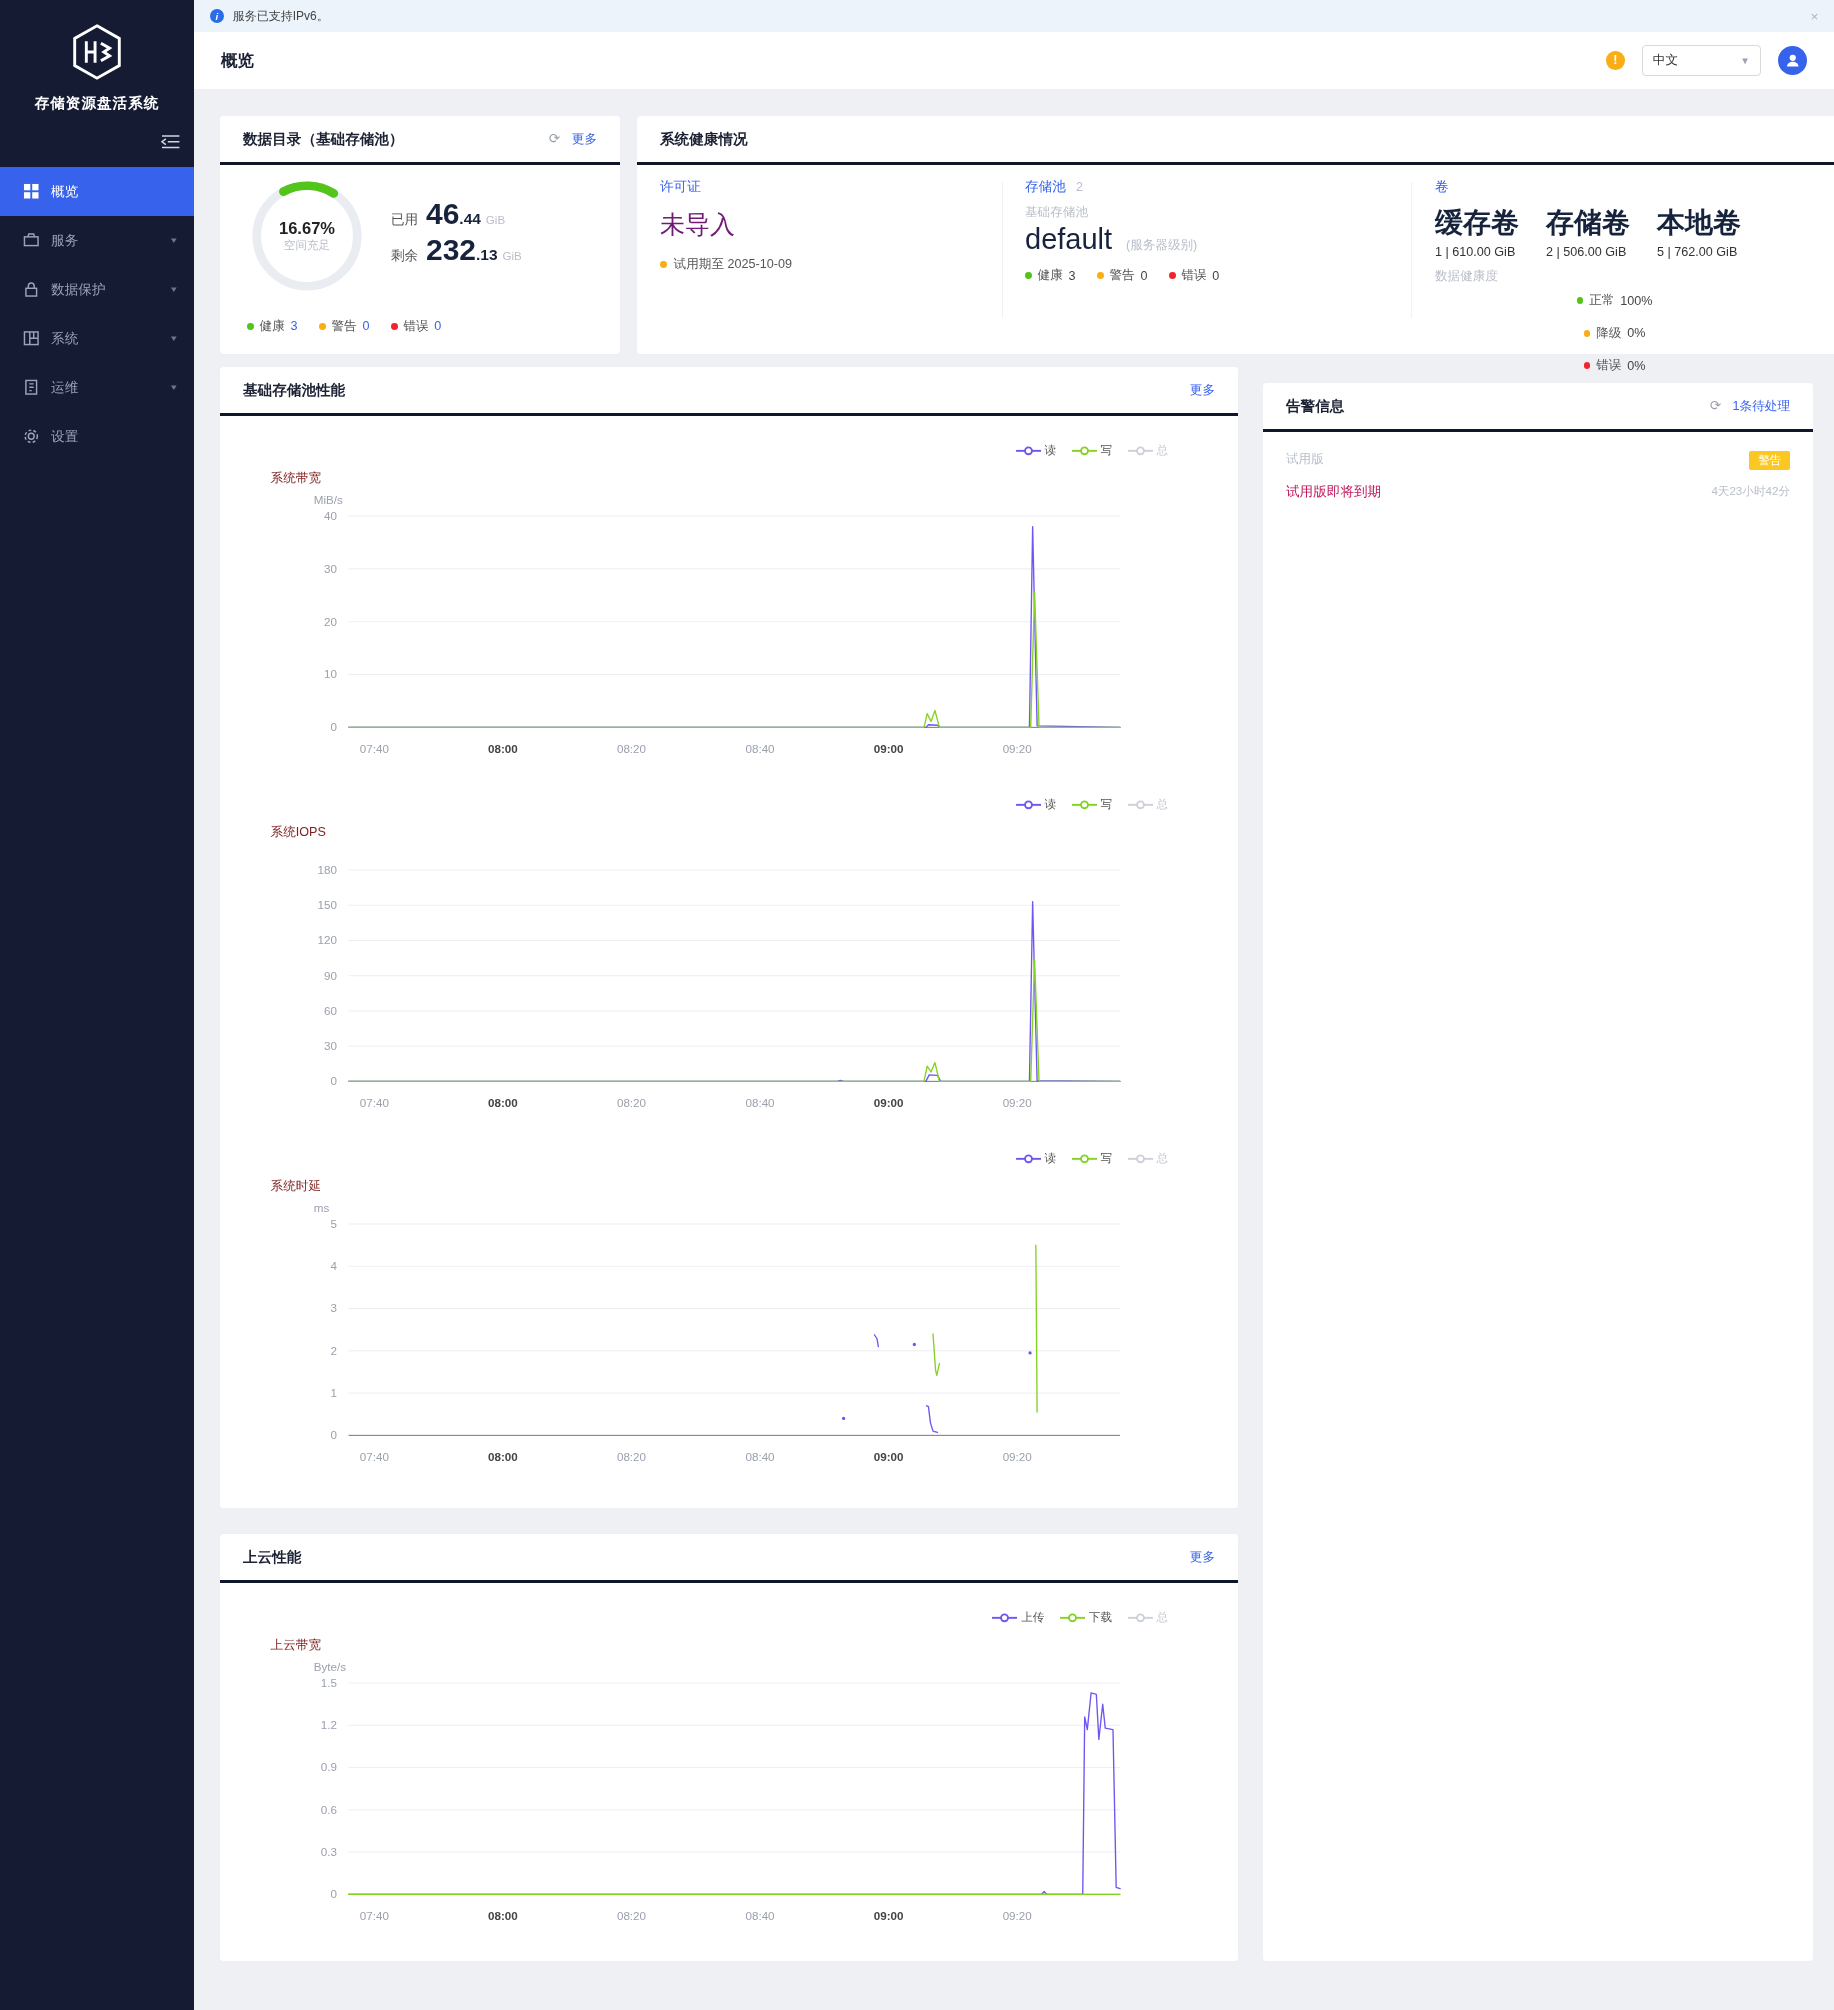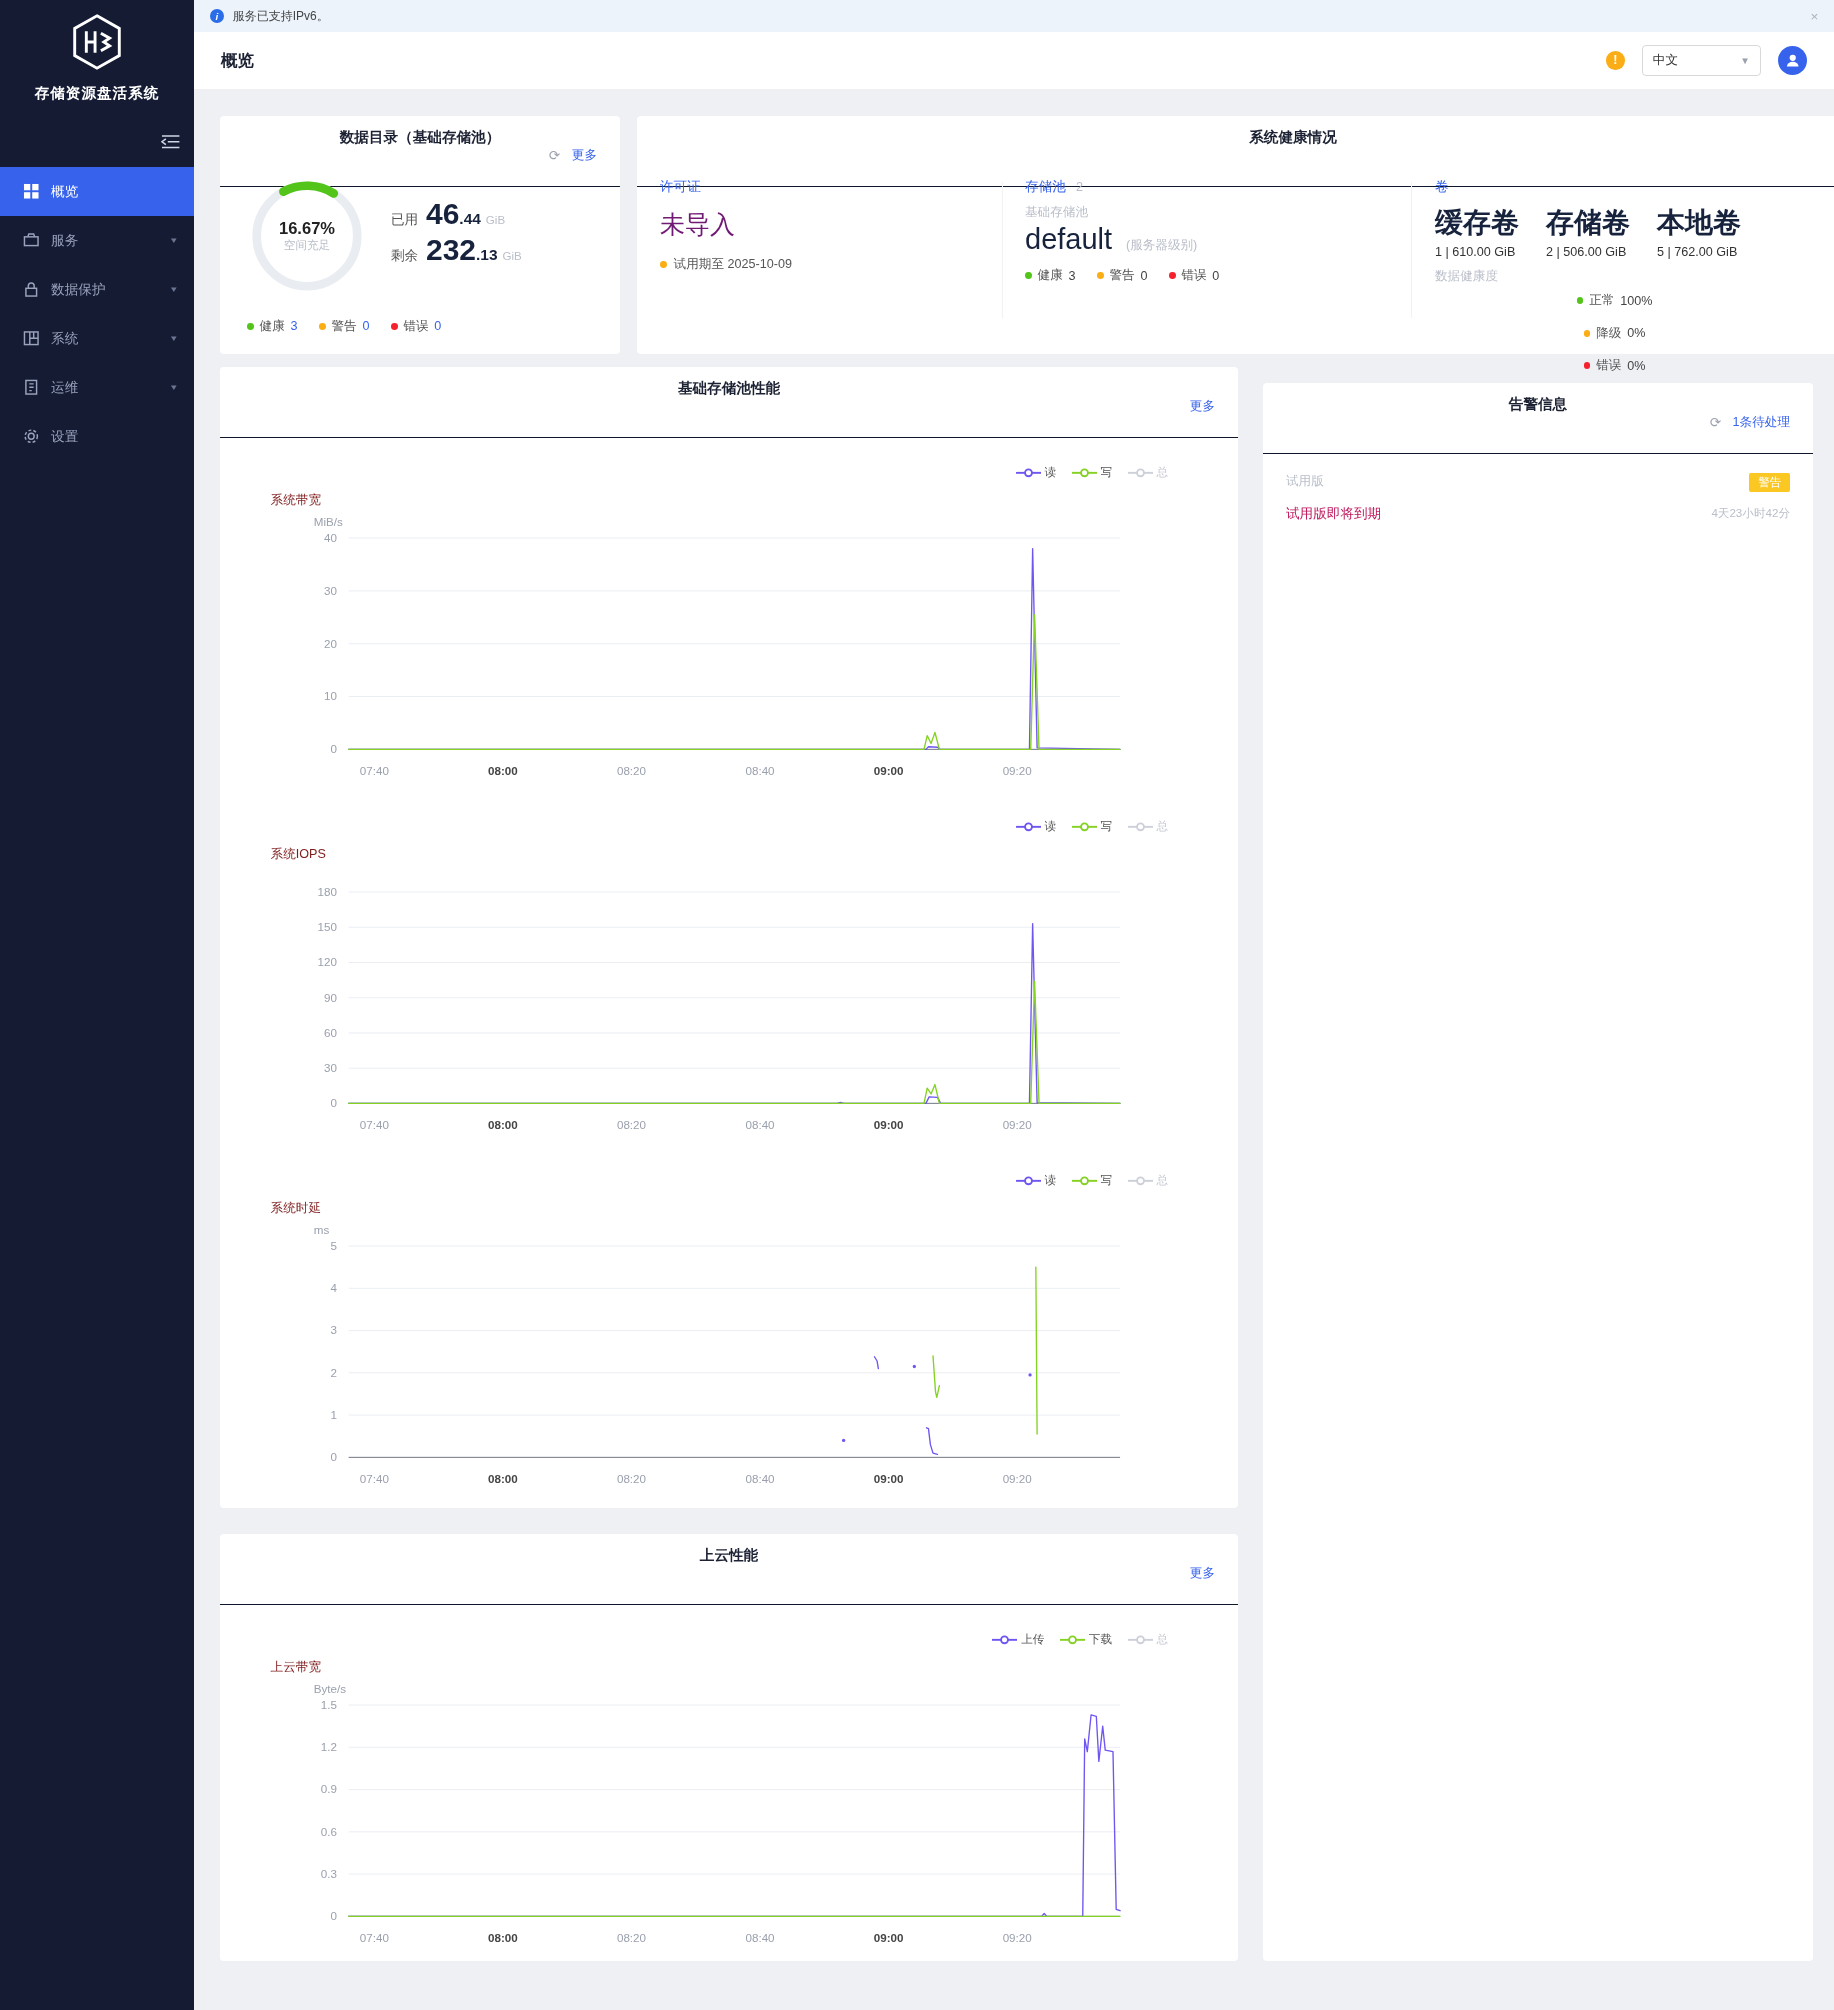--- a/index.html
+++ b/index.html
@@ -1,20 +1,20 @@
 <!DOCTYPE html>
 <html><head>
 <meta charset="utf-8">
 <style>
   html,body{margin:0;padding:0;background:#eef0f4;}
   #app{width:1834px;height:2011px;position:relative;background:#eef0f4;
        font-family:"Liberation Sans","DejaVu Sans",sans-serif;overflow:hidden;}
   
   .sidebar{position:absolute;left:0;top:0;width:194px;height:2011px;background:#141b33;z-index:5;}
-  .brand{padding-top:10px;text-align:center;}
+  .brand{padding-top:20px;text-align:center;}
   .brand-title{color:#fff;font-size:14.6px;font-weight:bold;letter-spacing:1px;margin-top:5.8px;}
   .collapse{position:absolute;top:134px;right:13.6px;width:19.4px;height:15.5px;cursor:pointer;}
   .menu{position:absolute;top:167px;left:0;right:0;}
   .menu-item{height:49px;display:flex;align-items:center;padding:0 15.5px 0 23px;color:#9aa3bd;font-size:13.6px;cursor:pointer;}
   .menu-item .mi-label{margin-left:11.6px;}
   .menu-item .chev{margin-left:auto;color:#6b7490;font-size:9.7px;transform:scaleY(.8);}
   .menu-item.active{background:#3662ec;color:#fff;}
   .micon{width:16.5px;height:16.5px;flex:0 0 16.5px;}
   
   .main{position:absolute;left:194px;top:0;width:1640px;height:2011px;}
@@ -32,21 +32,21 @@
   .lang-select .chev{margin-left:auto;color:#9aa0ad;font-size:9.7px;}
   .avatar{width:29px;height:29px;border-radius:50%;background:#3662ec;display:flex;align-items:center;justify-content:center;}
   .content{position:absolute;top:90px;left:0;width:1640px;bottom:0;}
   
   .card{position:absolute;background:#fff;border-radius:3.9px;}
   .card-catalog{left:26px;top:26px;width:400px;height:238px;}
   .card-health{left:443px;top:26px;width:1312px;height:238px;}
   .card-perf{left:26px;top:277px;width:1018px;height:1141px;}
   .card-cloud{left:26px;top:1444px;width:1018px;height:427px;}
   .card-alerts{left:1069px;top:293px;width:550px;height:1578px;}
-  .card-head{height:46px;border-bottom:1px solid #0f172a;display:flex;align-items:center;padding:12px 23px;flex-direction:column;}
+  .card-head{height:46px;border-bottom:3px solid #0f172a;display:flex;align-items:center;padding:0 23px;}
   .card-title{font-size:14.6px;font-weight:bold;color:#1c2233;}
   .card-head-right{margin-left:auto;display:flex;align-items:center;gap:11.6px;}
   .link{color:#3662ec;font-size:12.6px;text-decoration:none;cursor:pointer;}
   .refresh{color:#9aa0ad;font-size:13.6px;cursor:pointer;line-height:1;}
   
   .donut-wrap{position:absolute;left:29px;top:62px;width:116px;height:116px;}
   .donut-text{position:absolute;inset:0;display:flex;flex-direction:column;align-items:center;justify-content:center;}
   .donut-pct{font-size:16.5px;font-weight:bold;color:#222;}
   .donut-sub{font-size:11.6px;color:#b9bec9;margin-top:0;}
   .usage{position:absolute;left:171px;top:83px;}

